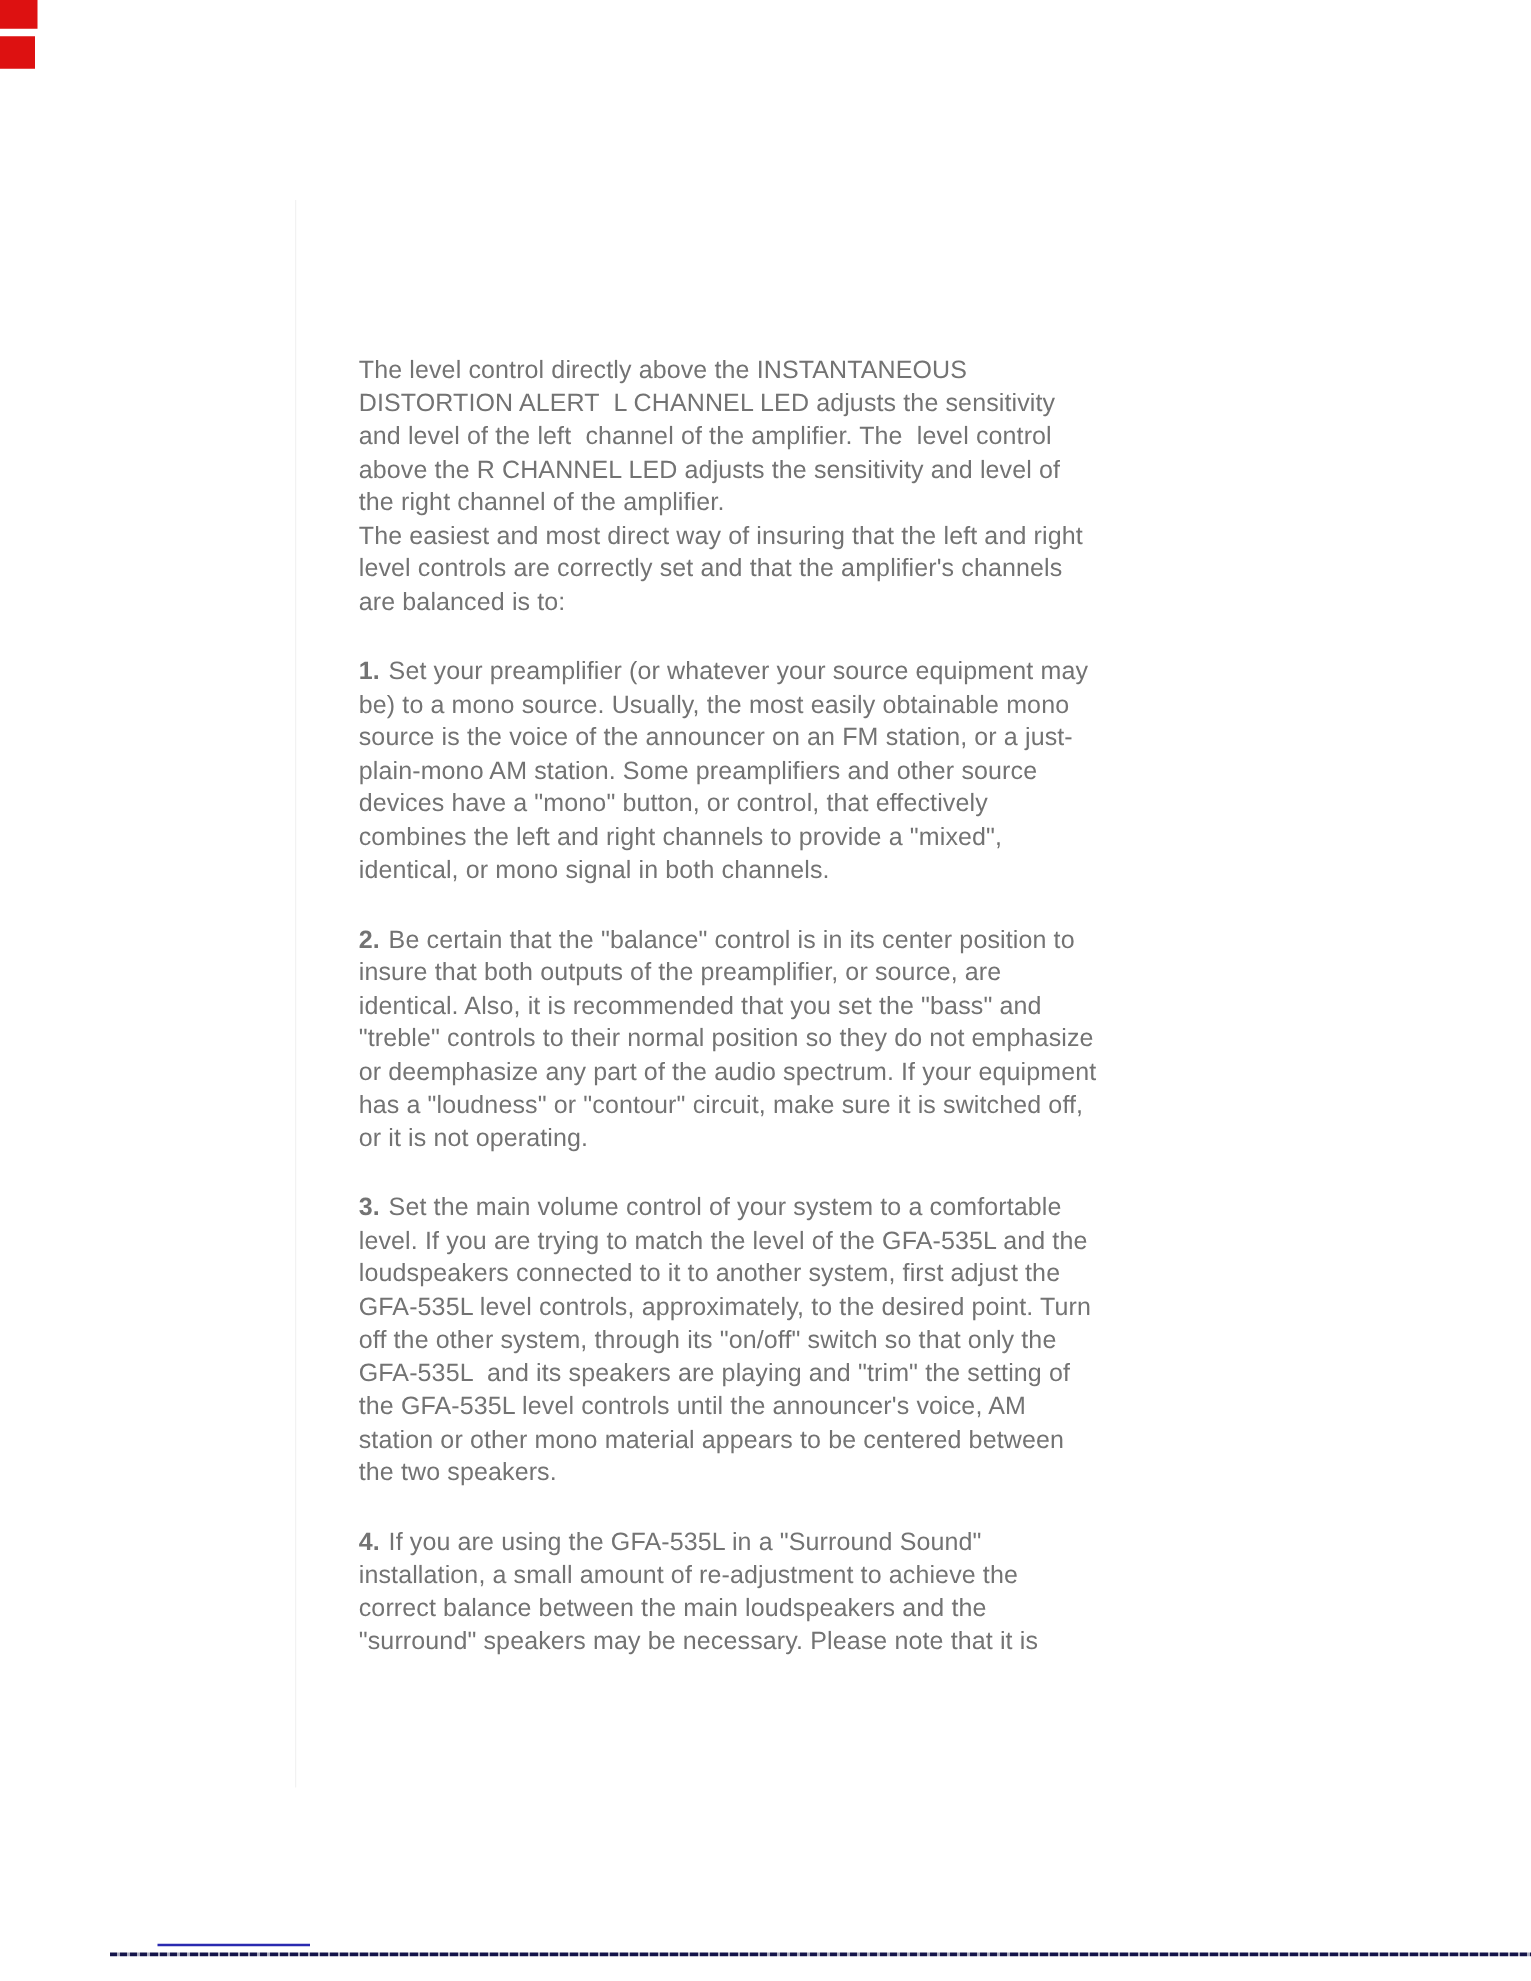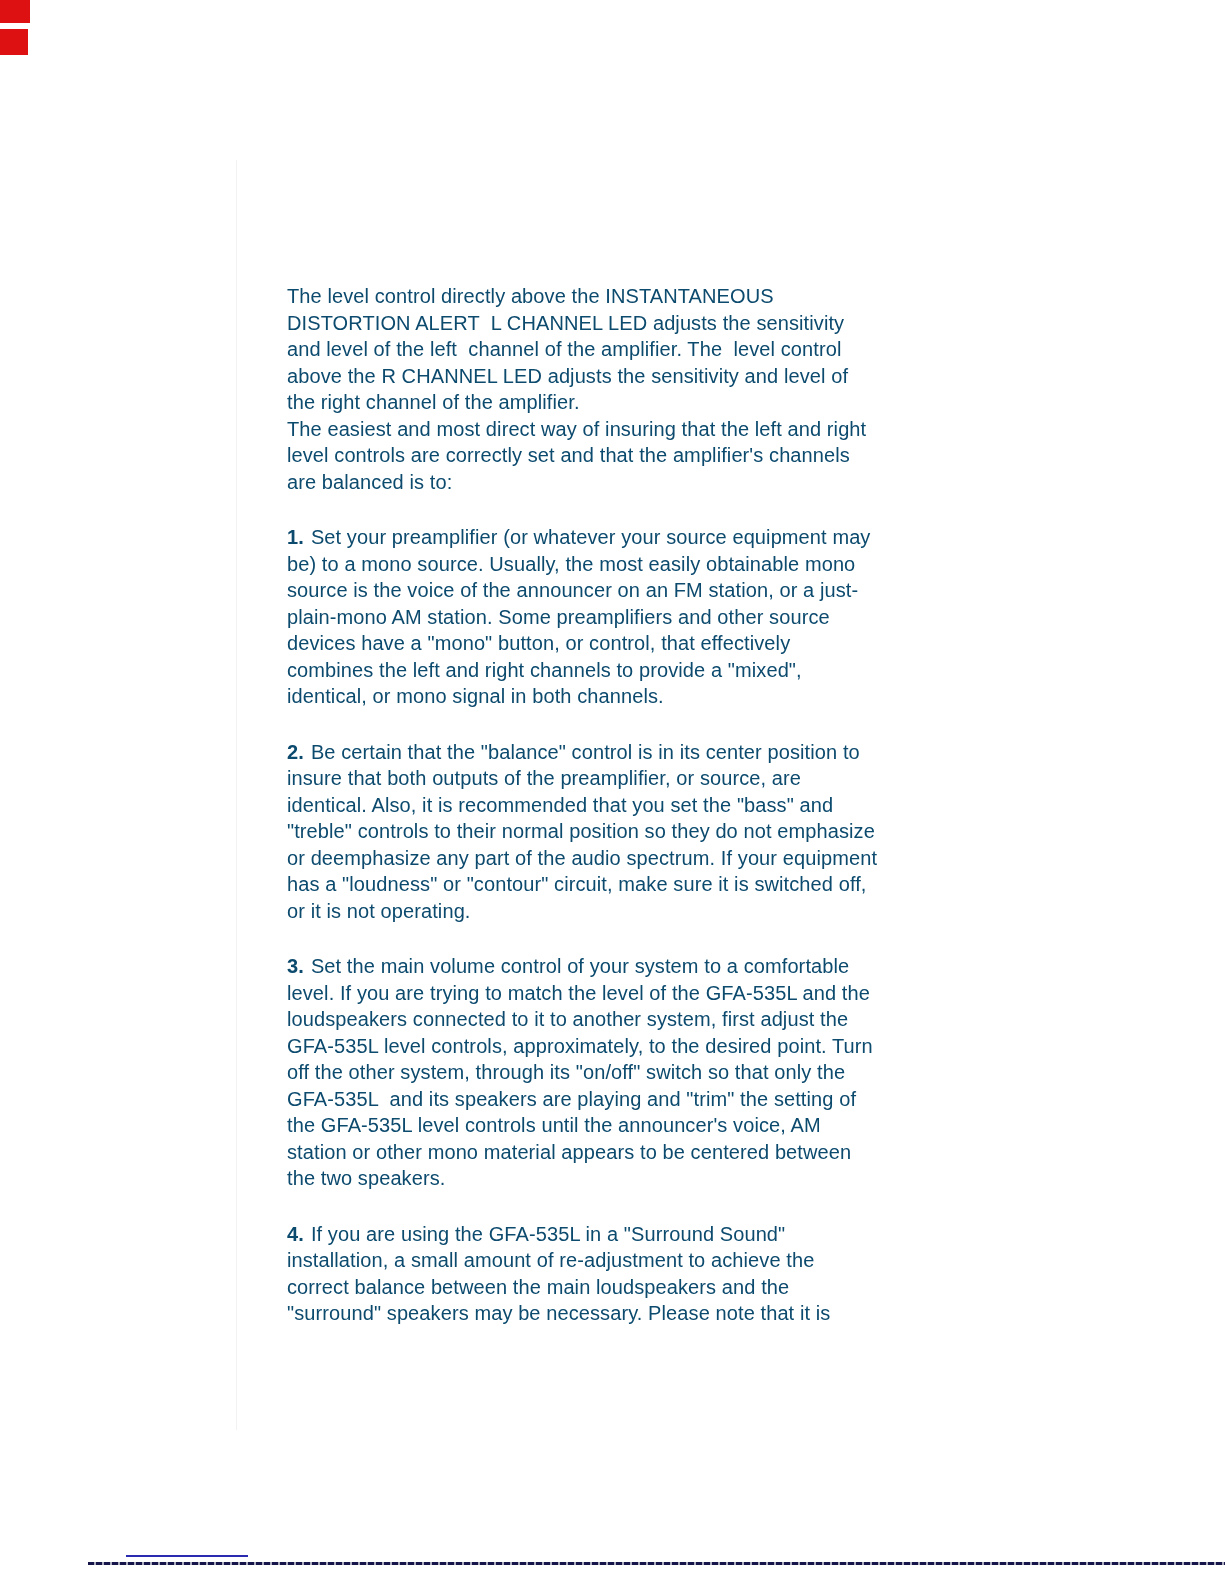--- a/index.html
+++ b/index.html
@@ -35,21 +35,21 @@
   }
   .red-mark-1 { left: 0; top: 0; width: 30px; height: 23px; }
   .red-mark-2 { left: 0; top: 29px; width: 28px; height: 26px; }
 
   
   .text-block {
     position: absolute;
     left: 287px;
     top: 283px;
     width: 660px;
-    color: #0c4a6e;
+    color: #737373;
     font-size: 20px;
     line-height: 26.5px;
     letter-spacing: 0.1px;
   }
   .para {
     margin: 0 0 29px 0;
   }
   .para-text {
     white-space: pre-wrap;
   }

